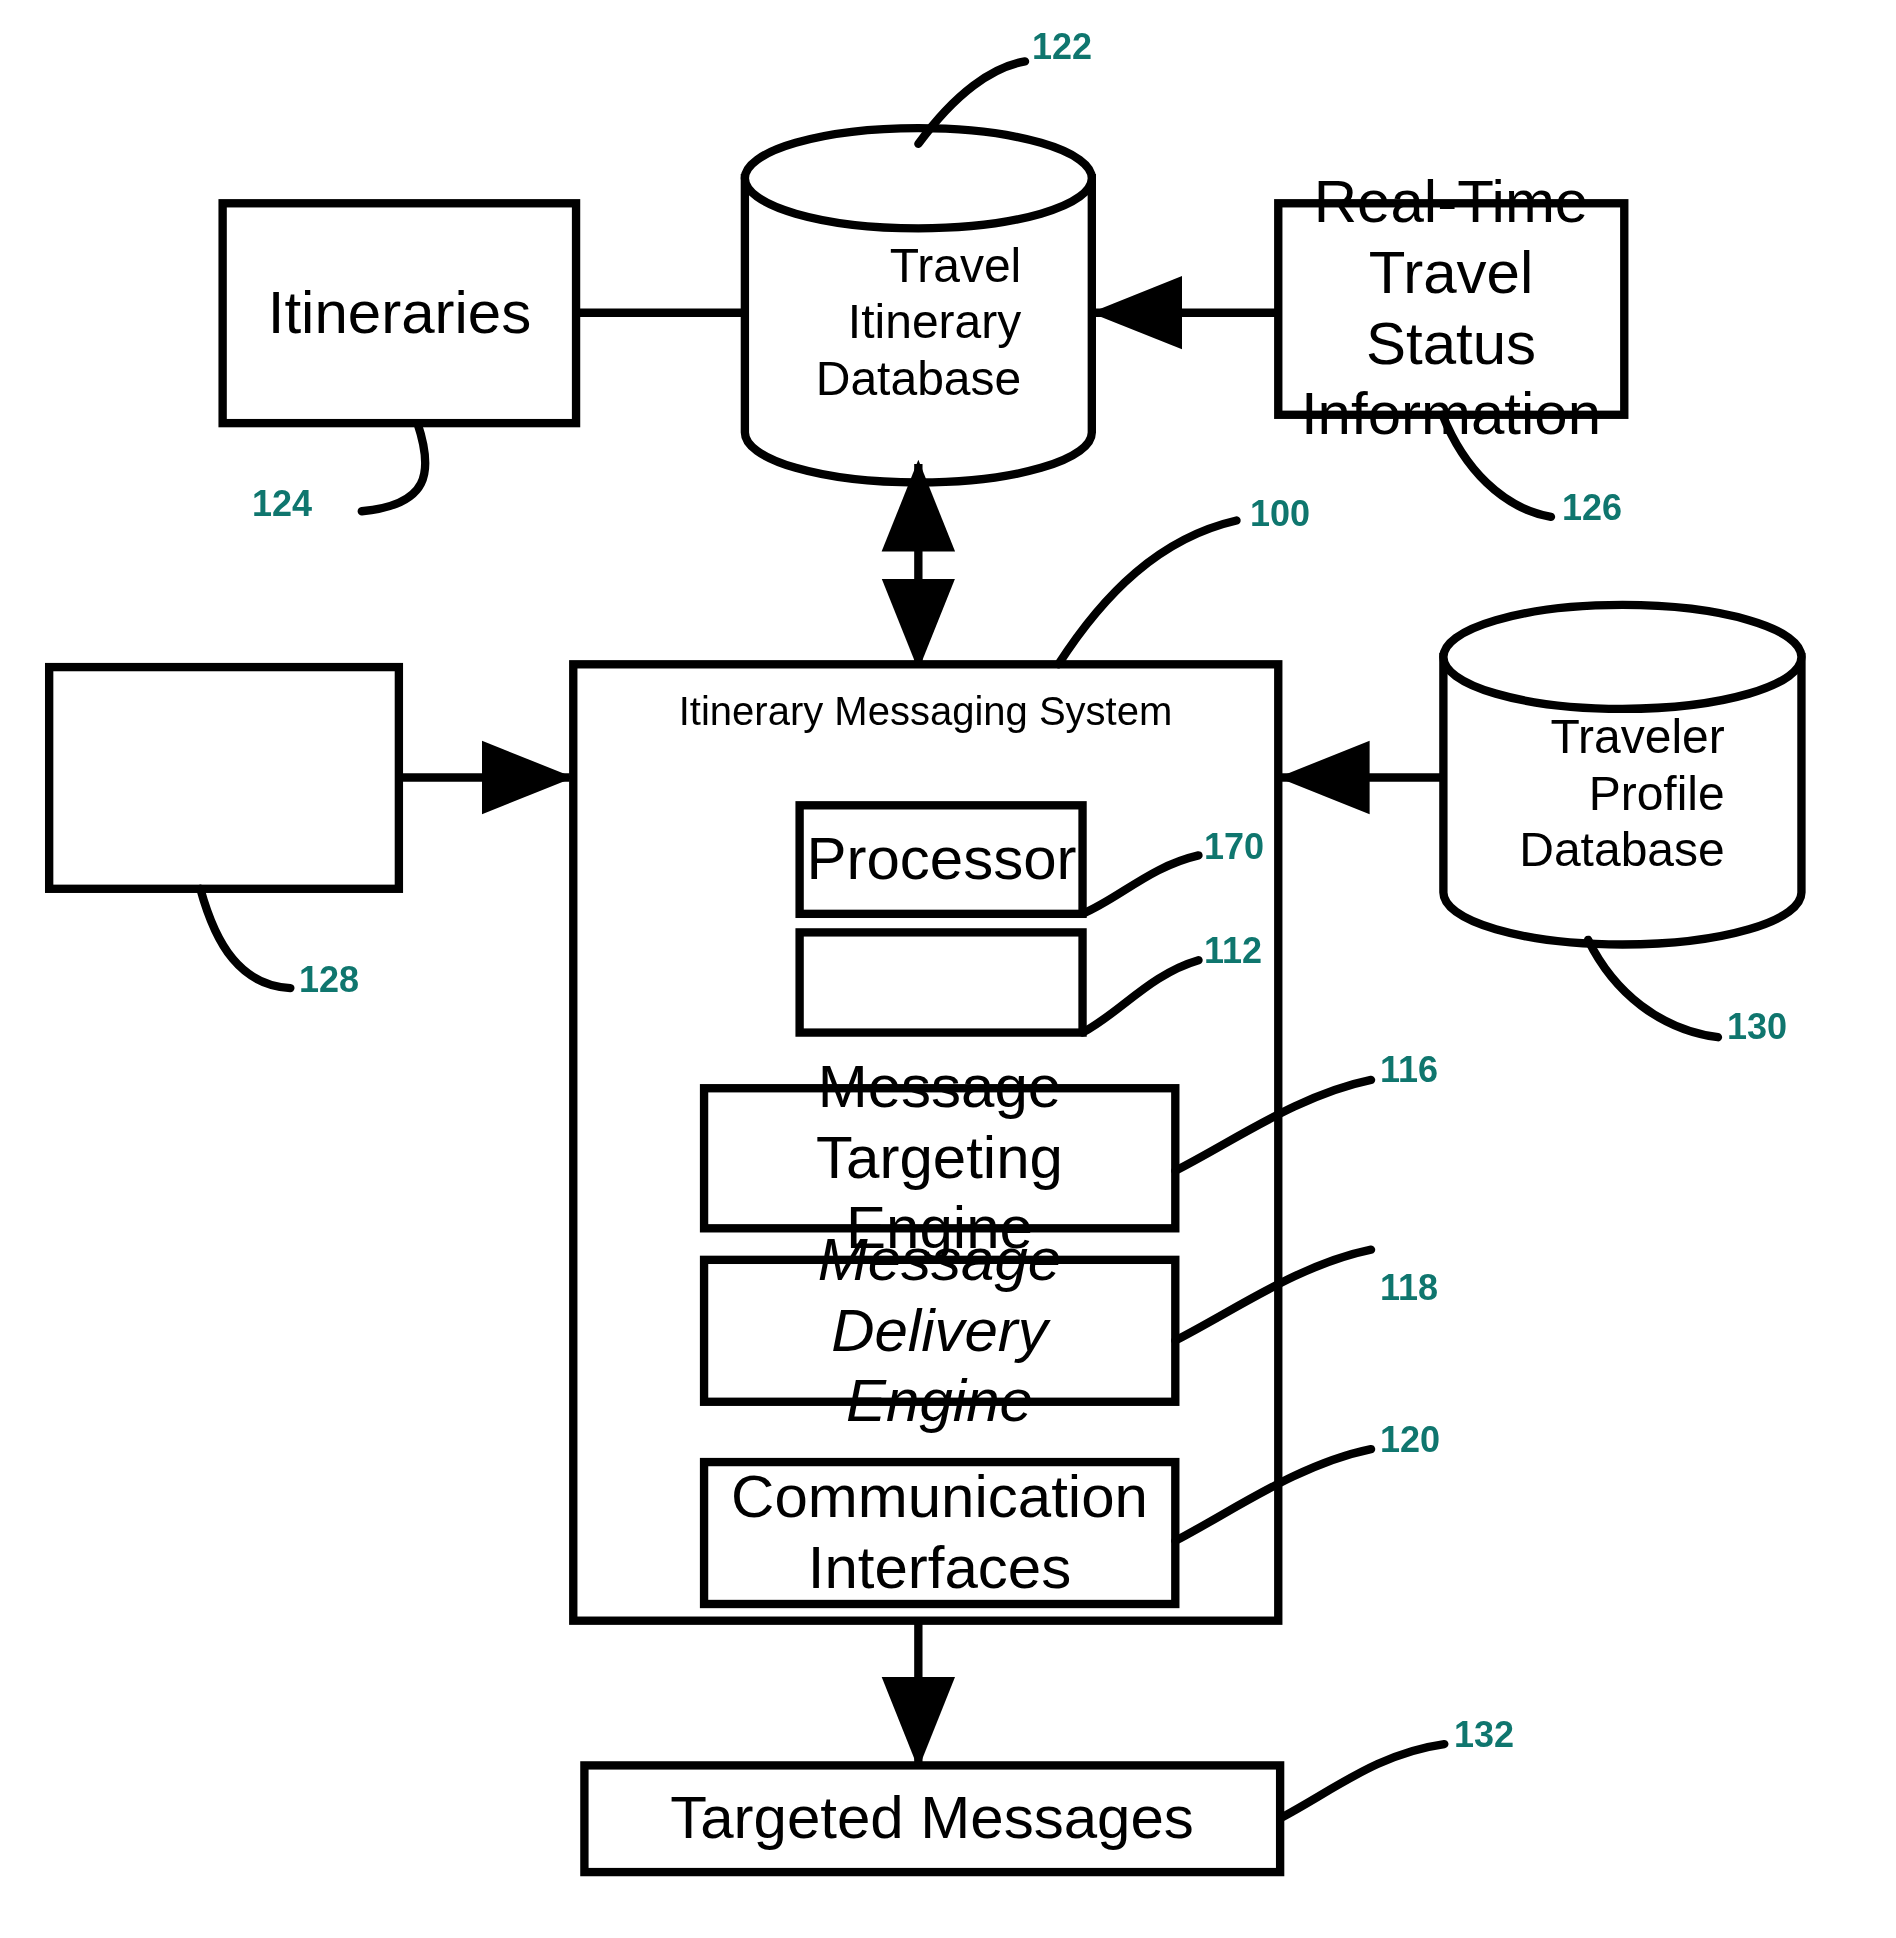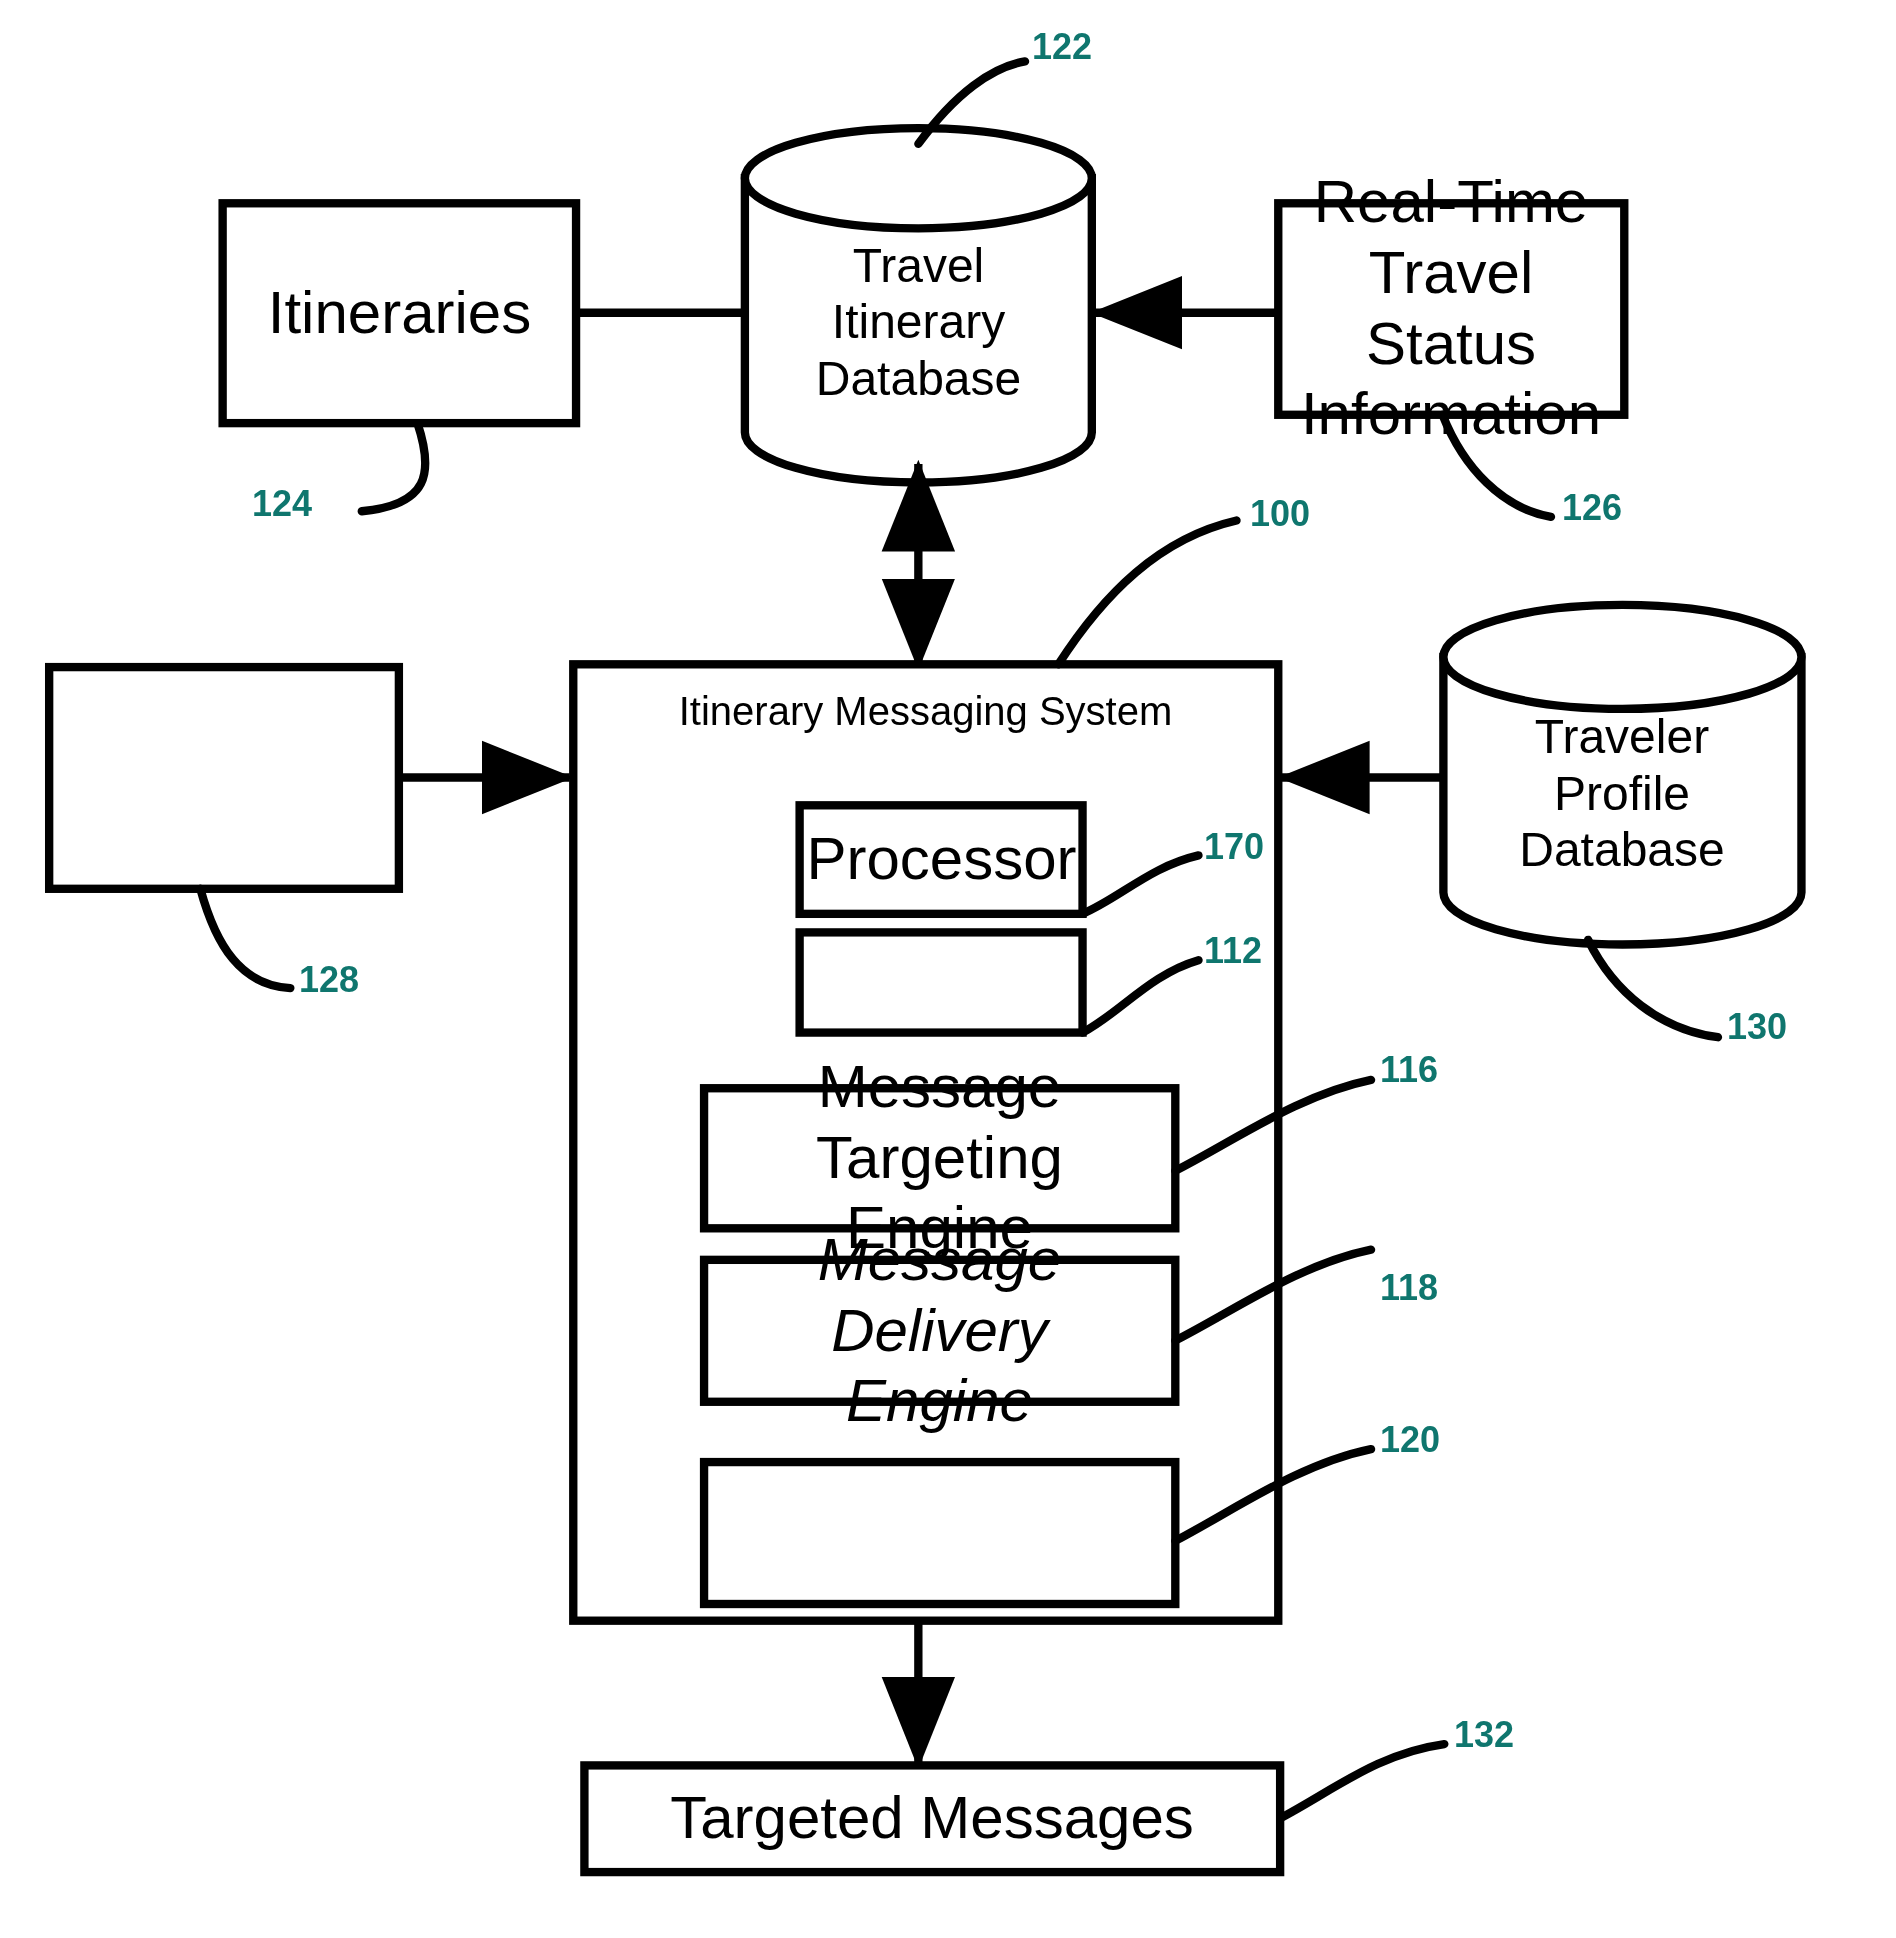--- a/index.html
+++ b/index.html
@@ -47,20 +47,21 @@
     font-weight: bold;
   }
   .sys-title {
     font-size: 40px;
   }
   .box-text-lg {
     font-size: 60px;
   }
   .cyl-text {
     font-size: 48px;
+    text-align: right;
   }
 </style>
 </head>
 <body>
 
 <div id="diagram-root">
 
   <svg id="diagram-svg" viewBox="0 0 2045 2090" xmlns="http://www.w3.org/2000/svg">
     <defs>
       <marker id="arrowhead" markerWidth="12" markerHeight="12" refX="10.5" refY="5" orient="auto" markerUnits="strokeWidth">
@@ -151,20 +152,22 @@
 
   <div class="node-label box-text-lg" style="left:800px; top:805px; width:283px; height:109px;">Processor</div>
 
 
   <div class="node-label box-text-lg" style="left:704px; top:1088px; width:471px; height:140px;">Message Targeting
 Engine</div>
 
   <div class="node-label box-text-lg" style="left:704px; top:1260px; width:471px; height:142px;font-style:italic;">Message Delivery
 Engine</div>
 
+  <div class="node-label box-text-lg" style="left:704px; top:1462px; width:471px; height:142px;">Communication
+Interfaces</div>
 
   <div class="node-label box-text-lg" style="left:584px; top:1765px; width:696px; height:107px;">Targeted Messages</div>
 
   <div class="ref-num" style="left:1032px; top:26px;">122</div>
 
   <div class="ref-num" style="left:252px; top:483px;">124</div>
 
   <div class="ref-num" style="left:1562px; top:487px;">126</div>
 
   <div class="ref-num" style="left:1250px; top:493px;">100</div>

